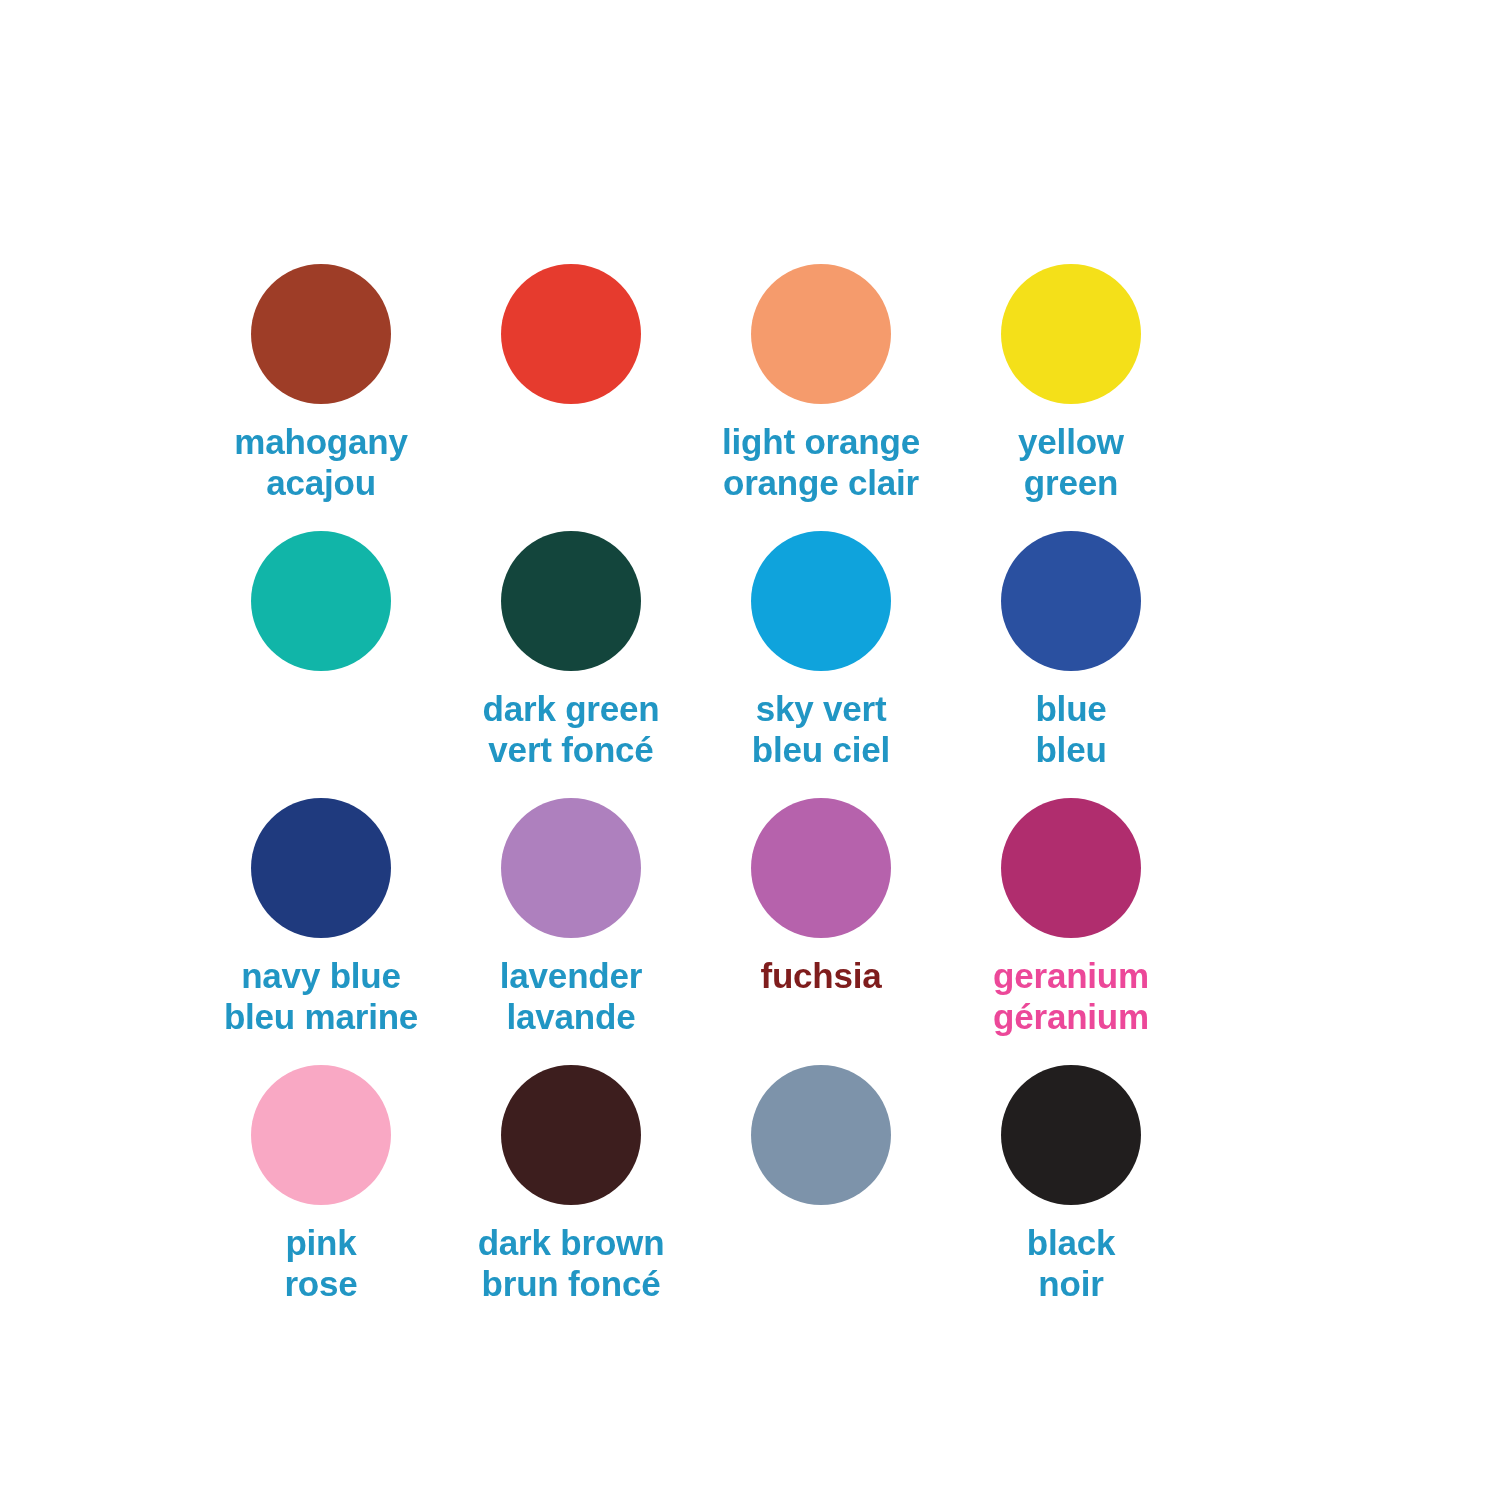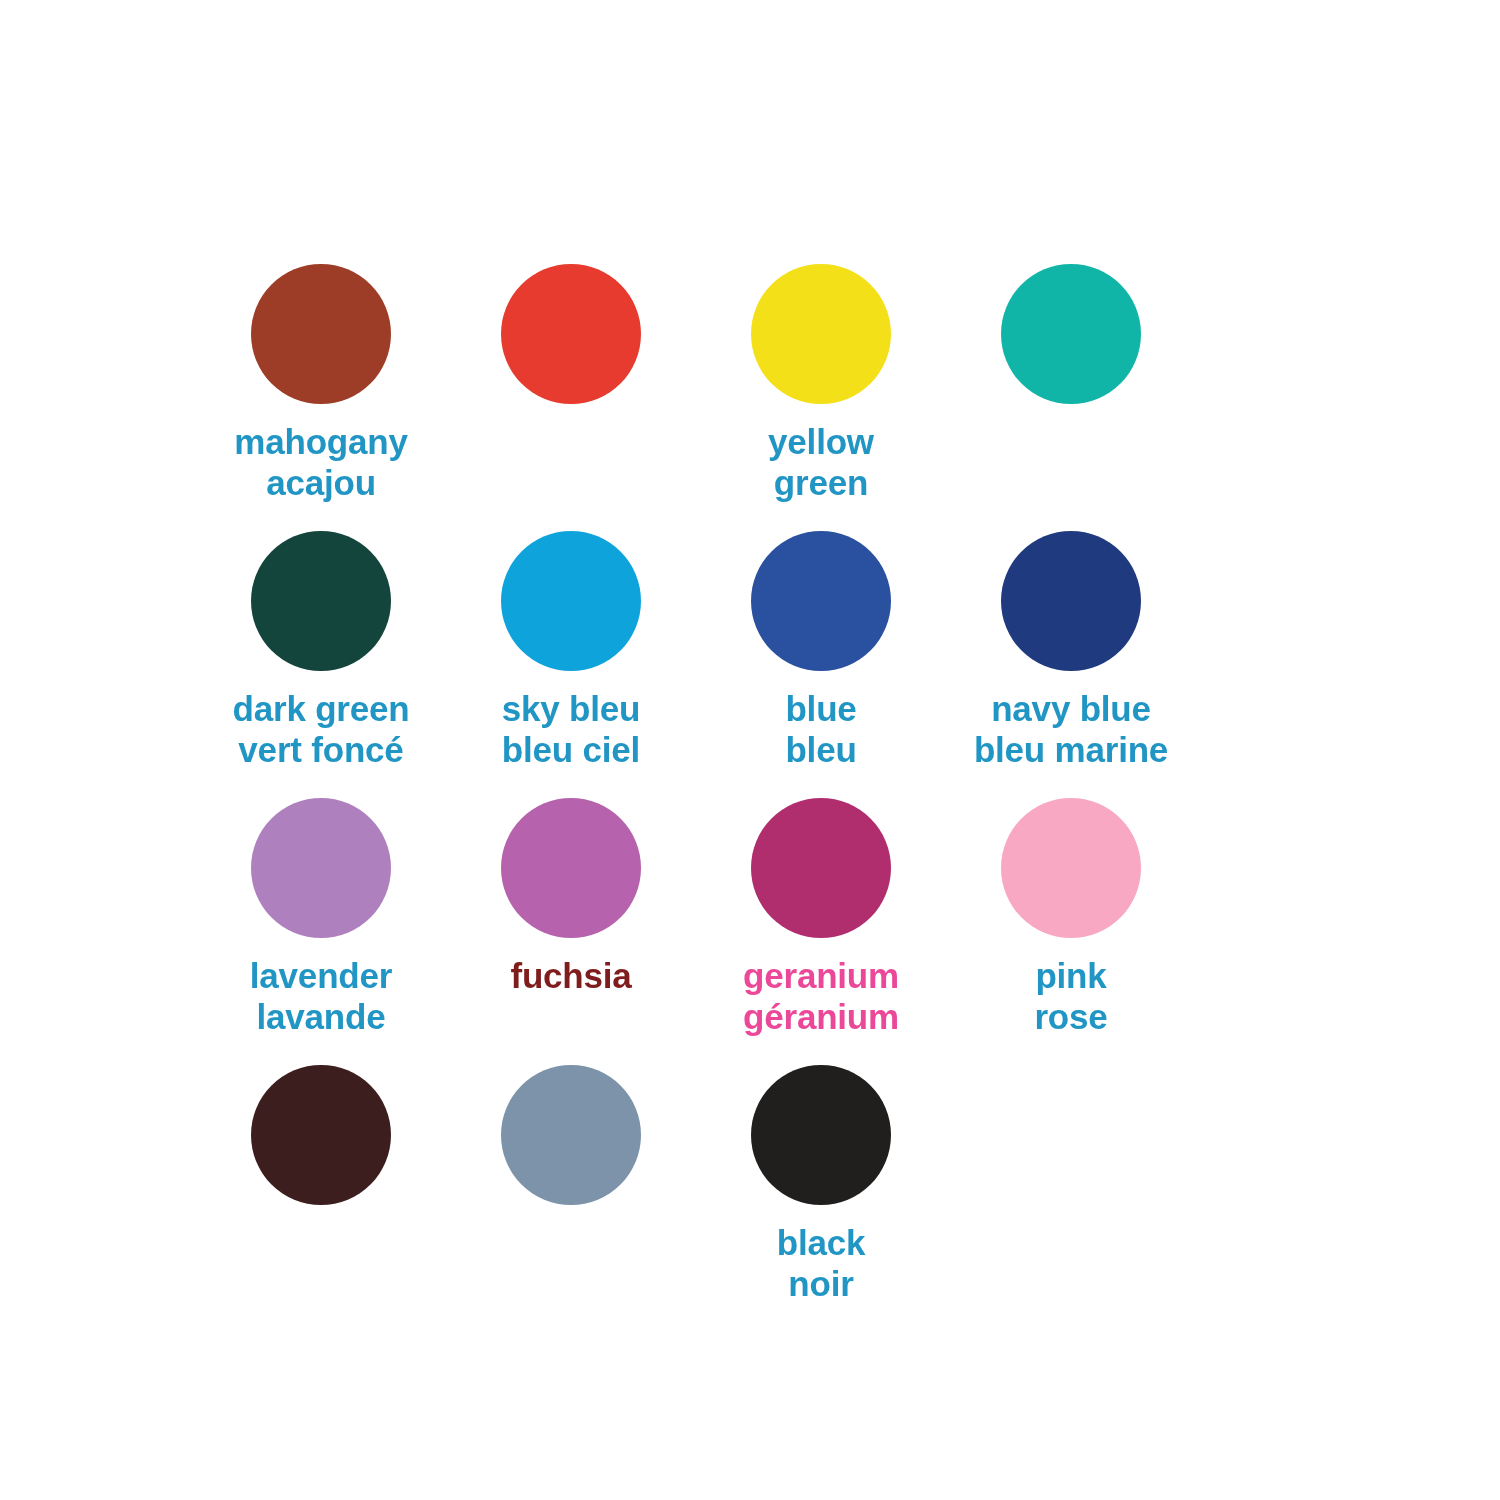--- a/index.html
+++ b/index.html
@@ -81,40 +81,47 @@
         <div class="swatch-dot" style="background-color: rgb(158, 61, 39);"></div>
         <div class="swatch-labels" style="color: rgb(33, 150, 196);">
           <span class="swatch-label-en">mahogany</span>
           <span class="swatch-label-fr">acajou</span>
         </div>
       </div>
       <div class="swatch-cell">
         <div class="swatch-dot" style="background-color: rgb(230, 59, 46);"></div>
       </div>
       <div class="swatch-cell">
+        <div class="swatch-dot" style="background-color: rgb(245, 155, 108);"></div>
+        <div class="swatch-labels" style="color: rgb(33, 150, 196);">
+          <span class="swatch-label-en">light orange</span>
+          <span class="swatch-label-fr">orange clair</span>
+        </div>
+      </div>
+      <div class="swatch-cell">
         <div class="swatch-dot" style="background-color: rgb(244, 224, 25);"></div>
         <div class="swatch-labels" style="color: rgb(33, 150, 196);">
           <span class="swatch-label-en">yellow</span>
           <span class="swatch-label-fr">green</span>
         </div>
       </div>
       <div class="swatch-cell">
         <div class="swatch-dot" style="background-color: rgb(17, 181, 168);"></div>
       </div>
       <div class="swatch-cell">
         <div class="swatch-dot" style="background-color: rgb(19, 69, 60);"></div>
         <div class="swatch-labels" style="color: rgb(33, 150, 196);">
           <span class="swatch-label-en">dark green</span>
           <span class="swatch-label-fr">vert foncé</span>
         </div>
       </div>
       <div class="swatch-cell">
         <div class="swatch-dot" style="background-color: rgb(15, 163, 220);"></div>
         <div class="swatch-labels" style="color: rgb(33, 150, 196);">
-          <span class="swatch-label-en">sky bleu</span>
+          <span class="swatch-label-en">sky vert</span>
           <span class="swatch-label-fr">bleu ciel</span>
         </div>
       </div>
       <div class="swatch-cell">
         <div class="swatch-dot" style="background-color: rgb(42, 80, 160);"></div>
         <div class="swatch-labels" style="color: rgb(33, 150, 196);">
           <span class="swatch-label-en">blue</span>
           <span class="swatch-label-fr">bleu</span>
         </div>
       </div>
@@ -147,20 +154,24 @@
       </div>
       <div class="swatch-cell">
         <div class="swatch-dot" style="background-color: rgb(249, 168, 196);"></div>
         <div class="swatch-labels" style="color: rgb(33, 150, 196);">
           <span class="swatch-label-en">pink</span>
           <span class="swatch-label-fr">rose</span>
         </div>
       </div>
       <div class="swatch-cell">
         <div class="swatch-dot" style="background-color: rgb(61, 30, 30);"></div>
+        <div class="swatch-labels" style="color: rgb(33, 150, 196);">
+          <span class="swatch-label-en">dark brown</span>
+          <span class="swatch-label-fr">brun foncé</span>
+        </div>
       </div>
       <div class="swatch-cell">
         <div class="swatch-dot" style="background-color: rgb(125, 147, 170);"></div>
       </div>
       <div class="swatch-cell">
         <div class="swatch-dot" style="background-color: rgb(33, 30, 30);"></div>
         <div class="swatch-labels" style="color: rgb(33, 150, 196);">
           <span class="swatch-label-en">black</span>
           <span class="swatch-label-fr">noir</span>
         </div>

